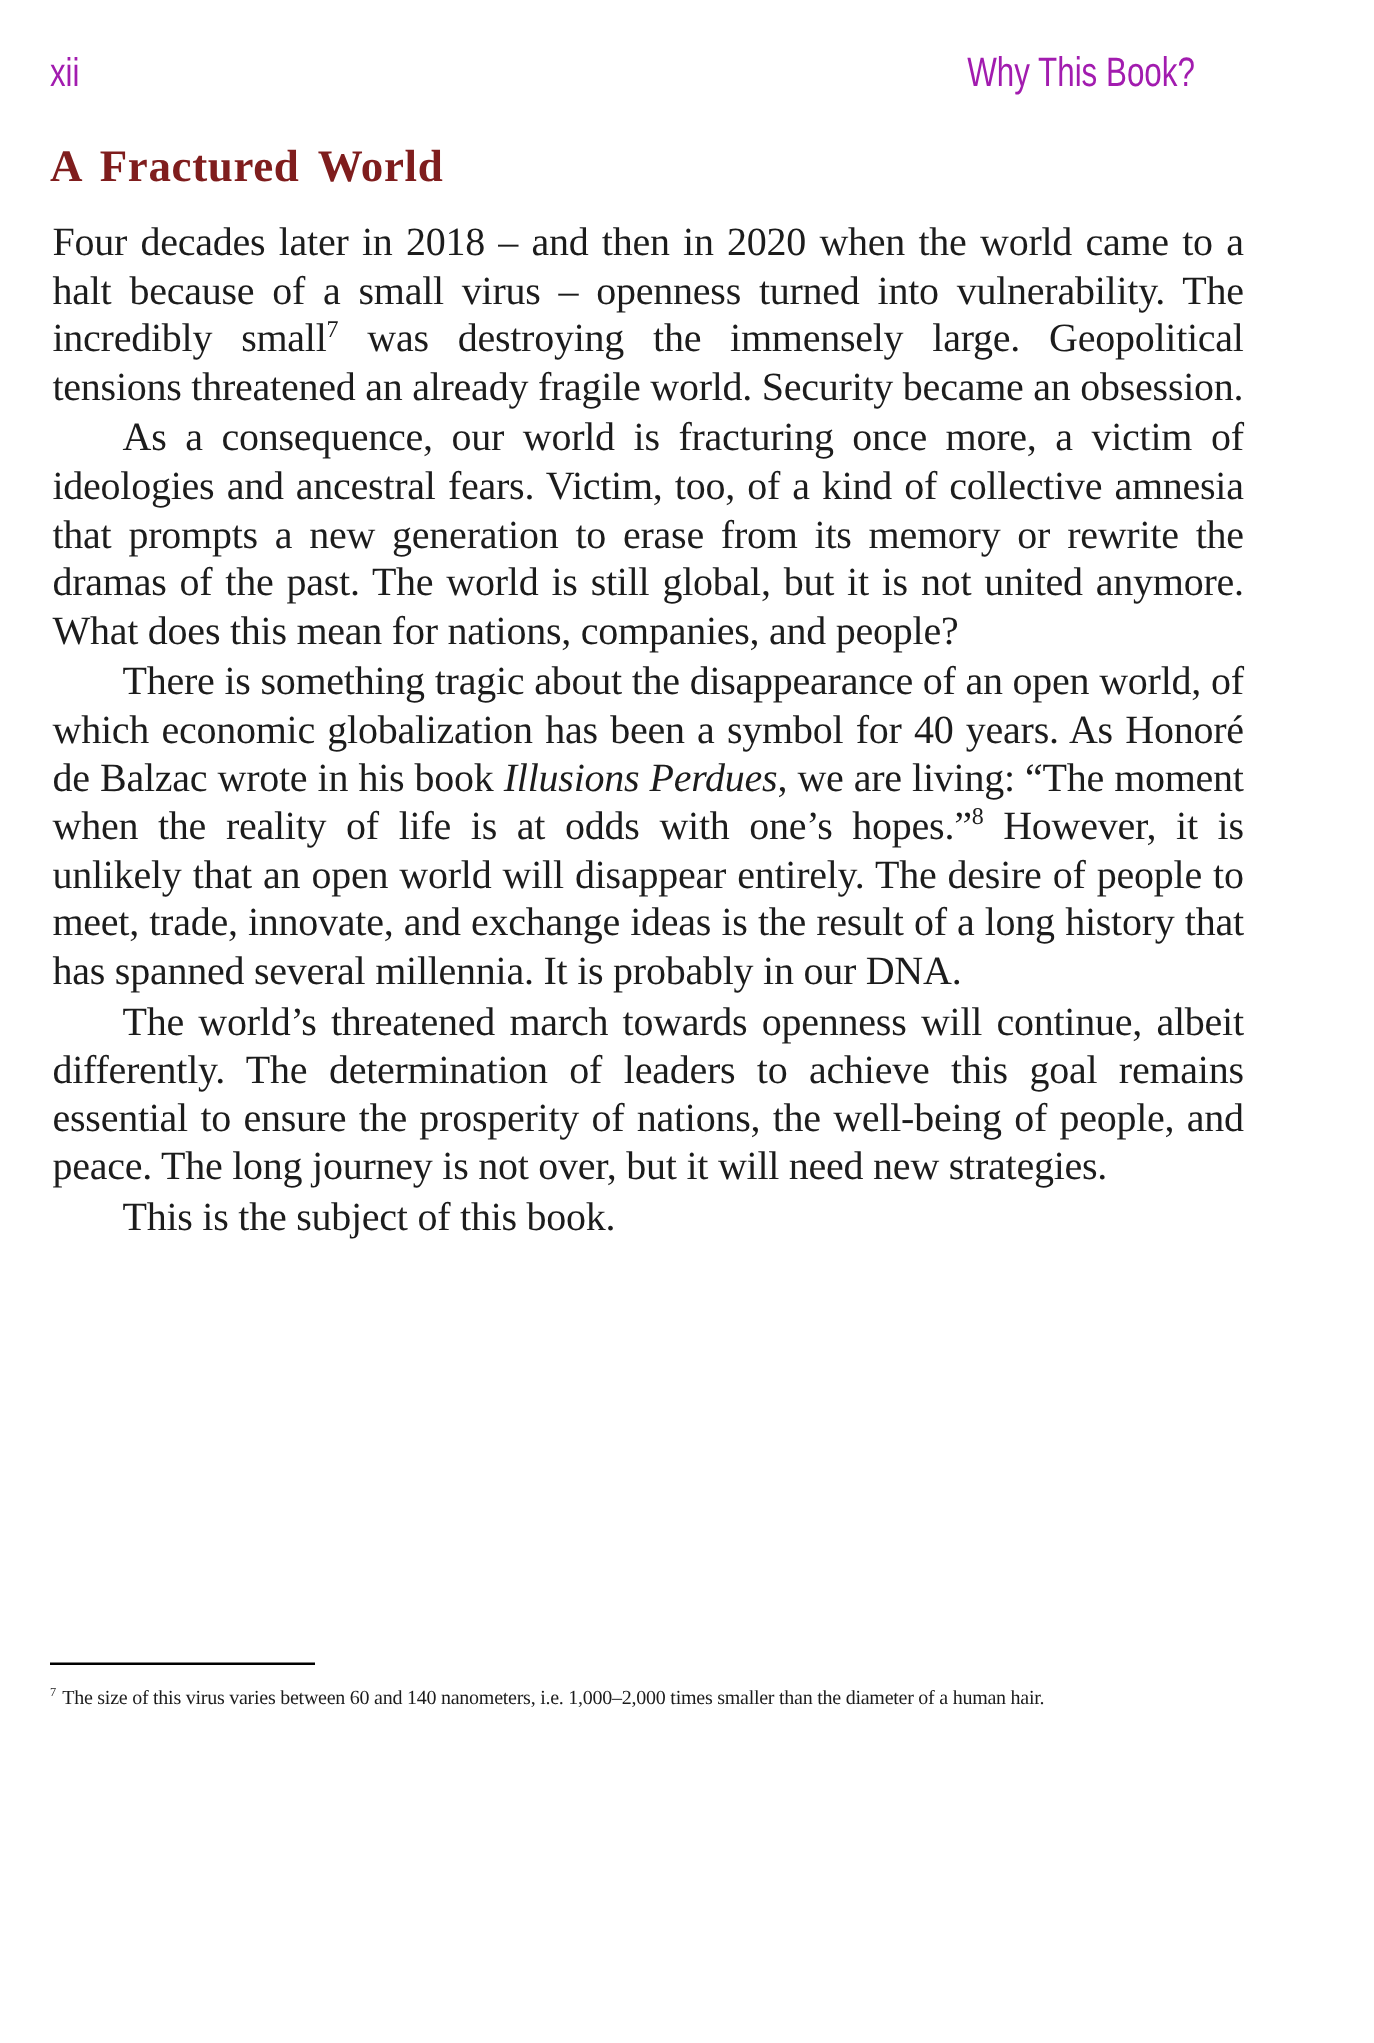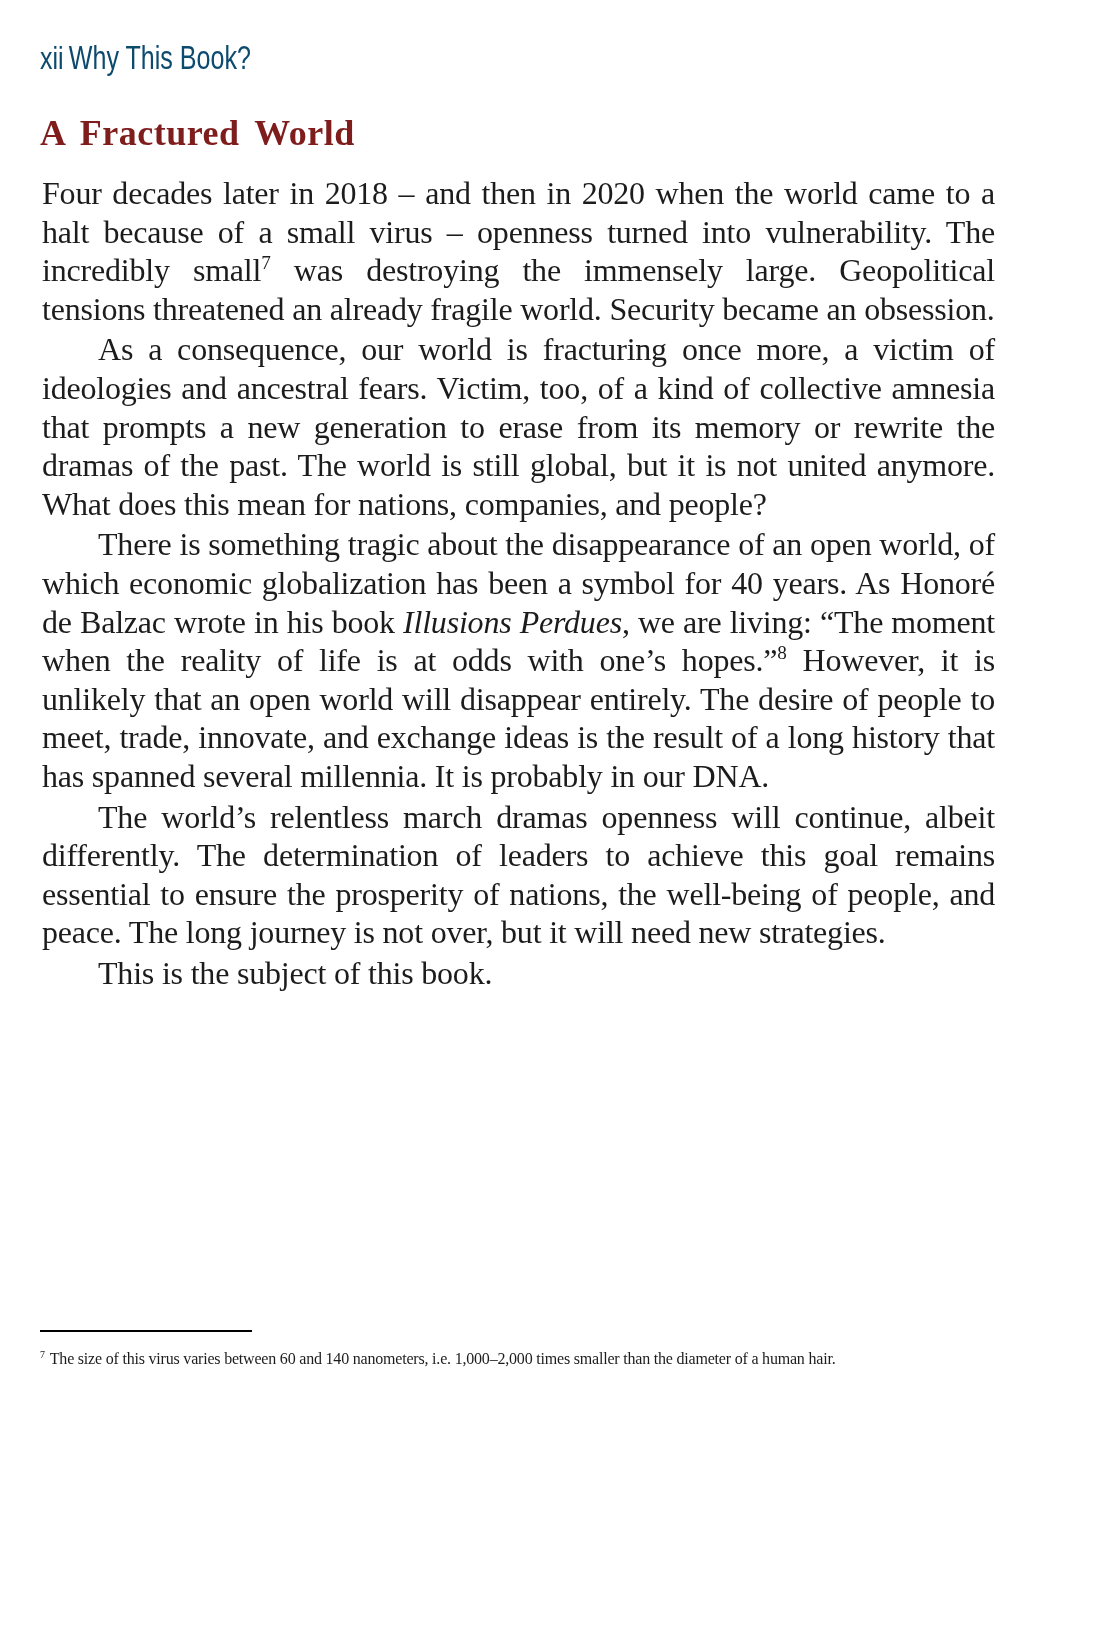--- a/index.html
+++ b/index.html
@@ -17,40 +17,40 @@
     color: #1c1c1c;
   }
   
   .page-header {
     position: absolute;
     left: 40px;
     right: 102px;
     top: 38px;
     height: 44px;
     font-family: "Liberation Sans", sans-serif;
-    color: #0c4a6e;
+    color: #a21caf;
   }
   .folio {
     position: absolute;
     left: 0;
     top: 0;
     font-size: 32px;
     line-height: 40px;
   }
   .folio .condensed {
     display: inline-block;
     transform: scaleX(0.78);
     transform-origin: left center;
   }
   .running-title {
     position: absolute;
     left: 0;
-    right: 0;
+    right: 12px;
     top: 0;
-    text-align: left;
+    text-align: right;
     font-size: 33px;
     line-height: 40px;
     letter-spacing: 0px;
   }
   .running-title .condensed {
     display: inline-block;
     transform: scaleX(0.76);
     transform-origin: center center;
   }
   
@@ -130,21 +130,21 @@
       <span class="condensed">Why This Book?</span>
     </div>
   </header>
 
   <h1 class="section-heading">A Fractured World</h1>
 
   <main class="page-body">
     <p class="para"><span>Four decades later in 2018 – and then in 2020 when the world came to a halt because of a small virus – openness turned into vulnerability. The incredibly small</span><sup>7</sup><span> was destroying the immensely large. Geopolitical tensions threatened an already fragile world. Security became an obsession.</span></p>
     <p class="para indent"><span>As a consequence, our world is fracturing once more, a victim of ideologies and ancestral fears. Victim, too, of a kind of collective amnesia that prompts a new generation to erase from its memory or rewrite the dramas of the past. The world is still global, but it is not united anymore. What does this mean for nations, companies, and people?</span></p>
     <p class="para indent"><span>There is something tragic about the disappearance of an open world, of which economic globalization has been a symbol for 40 years. As Honoré de Balzac wrote in his book </span><em>Illusions Perdues</em><span>, we are living: “The moment when the reality of life is at odds with one’s hopes.”</span><sup>8</sup><span> However, it is unlikely that an open world will disappear entirely. The desire of people to meet, trade, innovate, and exchange ideas is the result of a long history that has spanned several millennia. It is probably in our DNA.</span></p>
-    <p class="para indent"><span>The world’s relentless march dramas openness will continue, albeit differently. The determination of leaders to achieve this goal remains essential to ensure the prosperity of nations, the well-being of people, and peace. The long journey is not over, but it will need new strategies.</span></p>
+    <p class="para indent"><span>The world’s threatened march towards openness will continue, albeit differently. The determination of leaders to achieve this goal remains essential to ensure the prosperity of nations, the well-being of people, and peace. The long journey is not over, but it will need new strategies.</span></p>
     <p class="para indent"><span>This is the subject of this book.</span></p>
   </main>
 
   <div class="footnote-separator"></div>
 
   <section class="footnotes">
     <p class="footnote">
       <sup class="fn-marker">7</sup><span><span>The size of this virus varies between 60 and 140 nanometers, i.e. 1,000–2,000 times smaller than the diameter of a human hair.</span></span>
     </p>
   </section>

